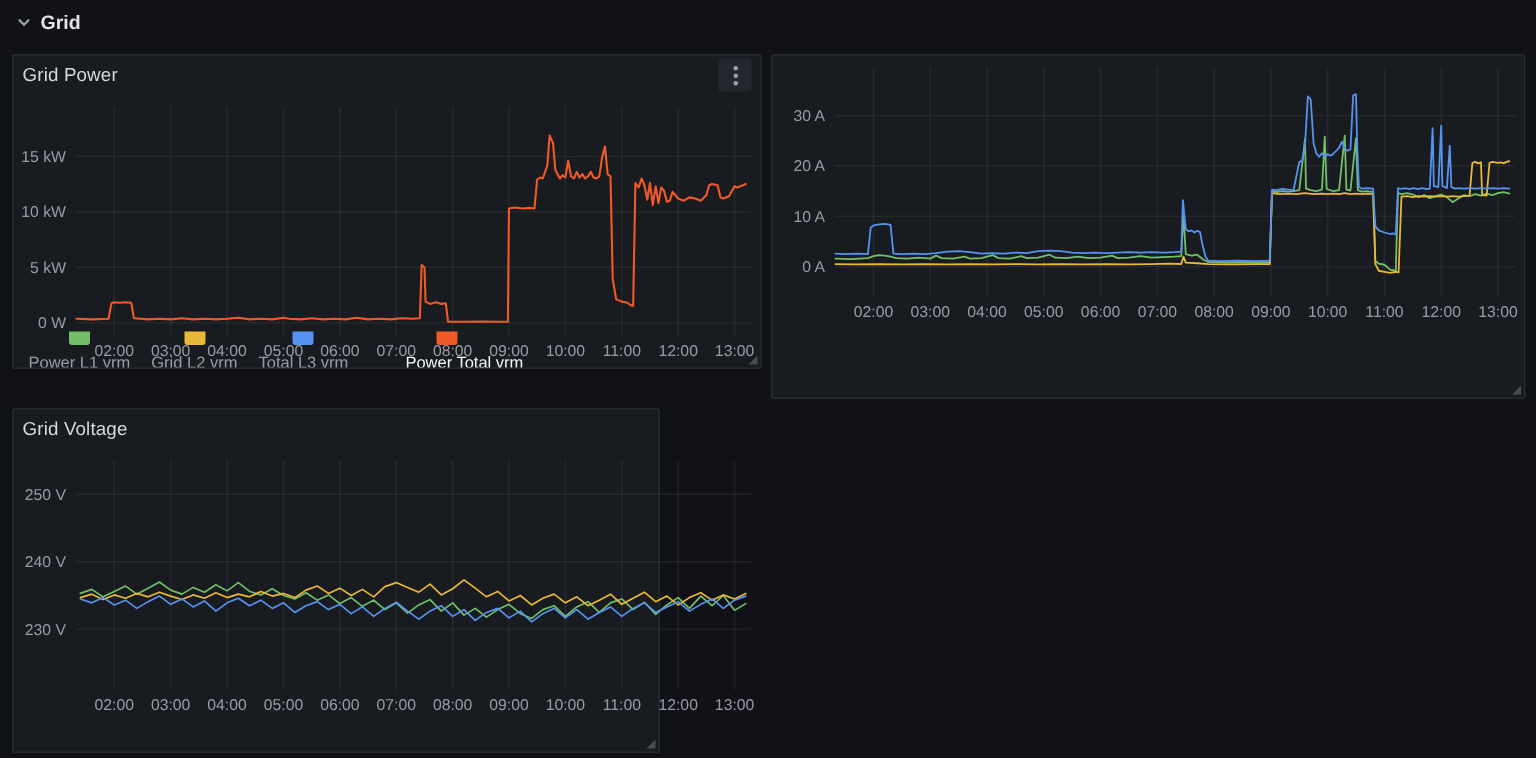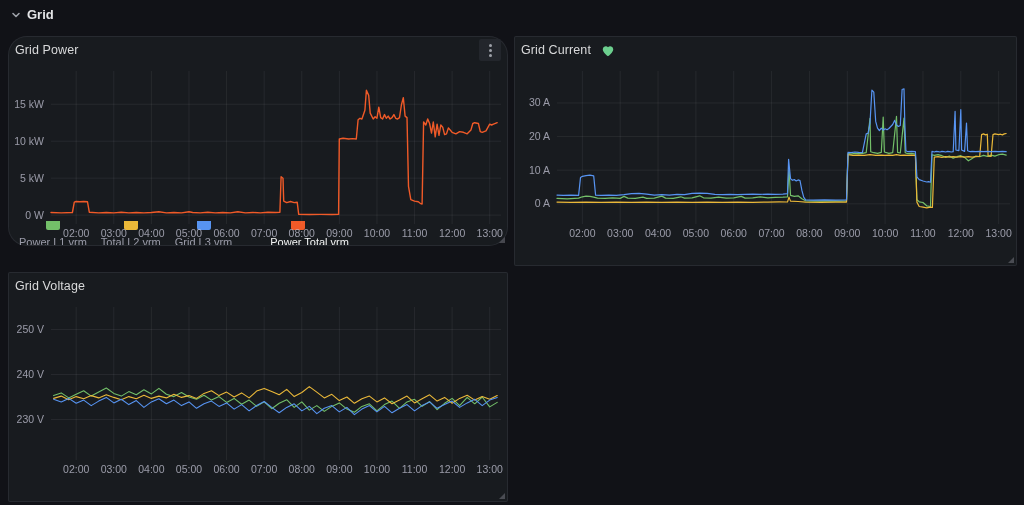--- a/index.html
+++ b/index.html
@@ -3,23 +3,23 @@
 <meta charset="utf-8">
 <style>
   html,body{margin:0;padding:0;background:#111217;}
   body{width:1024px;height:505px;position:relative;overflow:hidden;
        font-family:"Liberation Sans","DejaVu Sans",sans-serif;color:#d8d9da;}
   .row-header{position:absolute;left:10px;top:7px;display:flex;align-items:center;gap:5px;cursor:pointer;}
   .row-header .chev{color:#9da0a8;display:flex;align-items:center;}
   .row-title{font-size:13px;font-weight:700;color:#e3e4e6;}
   .panel{position:absolute;background:#181b1f;border:1px solid rgba(204,204,220,0.09);
          border-radius:2px;display:flex;flex-direction:column;box-sizing:border-box;}
-  .panel-power{left:8px;top:36px;width:500px;height:210px;border-radius:19px;}
+  .panel-power{left:8px;top:36px;width:500px;height:210px;}
   .panel-current{left:514px;top:36px;width:503px;height:230px;}
-  .panel-voltage{left:8px;top:272px;width:500px;height:230px;}
+  .panel-voltage{left:8px;top:272px;width:432px;height:230px;}
   .panel-header{height:26px;flex:0 0 26px;display:flex;align-items:center;padding:0 6px;gap:10px;}
   .panel-title{font-size:12.5px;font-weight:500;color:#d8d9da;letter-spacing:.1px;}
   .heart{display:flex;align-items:center;}
   .kebab{margin-left:auto;width:22px;height:22px;border-radius:2px;background:#23262c;
          display:flex;flex-direction:column;align-items:center;justify-content:center;gap:2px;cursor:pointer;}
   .kebab .dot{width:3px;height:3px;border-radius:50%;background:#9da0a8;}
   .chart{flex:1 1 auto;position:relative;min-height:0;}
   .chart svg{display:block;}
   svg text{font-family:"Liberation Sans","DejaVu Sans",sans-serif;font-size:10.5px;
            fill:rgba(204,204,220,0.72);}
@@ -90,43 +90,35 @@
         <polyline points="42.0,149.5 52.2,149.9 63.4,149.5 65.3,139.2 67.2,138.5 70.9,138.8 74.7,138.5 78.5,138.8 80.3,149.2 89.7,149.9 97.3,149.5 104.8,149.9 112.3,149.2 119.8,149.9 127.3,149.5 134.9,149.9 142.4,149.5 149.9,148.8 157.4,149.9 164.9,149.5 172.5,149.9 180.0,148.8 183.7,149.5 191.2,149.9 198.8,149.2 206.3,149.9 213.8,149.5 221.3,149.9 228.8,148.8 236.4,149.9 243.9,149.5 251.4,149.9 258.9,149.2 266.4,149.5 270.9,149.2 272.1,113.7 274.0,115.2 274.7,138.1 277.7,139.6 281.5,138.5 285.2,139.6 288.2,139.2 289.7,151.4 300.3,151.5 311.5,151.4 322.8,151.5 329.6,151.4 330.3,76.0 334.1,75.3 339.7,76.0 343.5,75.6 347.3,76.0 349.1,56.8 351.0,55.3 352.9,56.0 355.9,47.2 357.4,27.2 359.7,32.4 361.2,50.1 364.2,56.0 366.1,53.8 367.9,55.3 369.8,44.2 371.7,54.6 373.6,56.0 375.5,51.6 377.3,55.3 379.2,53.1 381.1,56.0 383.0,54.6 384.9,51.6 386.7,55.3 388.6,56.0 390.5,54.6 392.4,42.0 394.3,34.6 396.1,53.1 398.0,54.6 399.5,123.3 401.8,136.6 405.5,138.1 409.3,138.8 411.2,140.3 413.1,141.0 414.6,59.0 416.8,62.0 418.7,56.0 420.6,60.5 422.5,70.1 424.3,59.0 426.2,73.8 428.1,61.2 430.0,72.3 431.8,62.0 433.7,64.2 435.6,71.6 437.5,70.8 439.4,64.9 443.1,69.3 446.9,70.8 450.6,68.6 454.4,69.3 458.2,70.8 461.9,67.1 463.8,60.5 465.7,59.7 469.4,60.5 471.3,68.6 473.2,69.3 477.0,67.9 480.7,61.2 482.6,62.0 484.5,61.2 488.2,59.7" fill="none" stroke="#f05a28" stroke-width="1.4" stroke-linejoin="round" stroke-linecap="round"></polyline>
       </svg>
     </div>
   <div class="legend">
       <span class="legend-item">
         <i class="swatch" style="background: rgb(115, 191, 105);"></i>
         <span class="lbl">Power L1 vrm</span>
       </span>
       <span class="legend-item">
         <i class="swatch" style="background: rgb(234, 184, 57);"></i>
-        <span class="lbl">Total L2 vrm</span>
+        <span class="lbl">Grid L2 vrm</span>
       </span>
       <span class="legend-item">
         <i class="swatch" style="background: rgb(87, 148, 242);"></i>
-        <span class="lbl">Grid L3 vrm</span>
+        <span class="lbl">Total L3 vrm</span>
       </span>
       <span class="legend-item emph">
         <i class="swatch" style="background: rgb(240, 90, 40);"></i>
         <span class="lbl">Power Total vrm</span>
       </span>
     </div>
   <div class="resize-handle"></div>
 </section>
 
 <section class="panel panel-current">
-  <header class="panel-header">
-    <span class="panel-title">Grid Current</span>
-    <span class="heart">
-      <svg width="14" height="13" viewBox="0 0 24 22">
-          <path d="M12 21s-9-5.8-9-12a5.2 5.2 0 0 1 9-3.4A5.2 5.2 0 0 1 21 9c0 6.2-9 12-9 12z" fill="#6ccf8e"></path>
-        </svg>
-    </span>
-  </header>
   <div class="chart">
       <svg width="501" height="178" viewBox="0 0 501 178">
         <line x1="67.35588972431077" x2="67.35588972431077" y1="8" y2="161" stroke="rgba(204,204,220,0.08)" stroke-width="1"></line>
         <text x="67.35588972431077" y="174" text-anchor="middle">02:00</text>
         <line x1="105.20050125313283" x2="105.20050125313283" y1="8" y2="161" stroke="rgba(204,204,220,0.08)" stroke-width="1"></line>
         <text x="105.20050125313283" y="174" text-anchor="middle">03:00</text>
         <line x1="143.04511278195488" x2="143.04511278195488" y1="8" y2="161" stroke="rgba(204,204,220,0.08)" stroke-width="1"></line>
         <text x="143.04511278195488" y="174" text-anchor="middle">04:00</text>
         <line x1="180.88972431077693" x2="180.88972431077693" y1="8" y2="161" stroke="rgba(204,204,220,0.08)" stroke-width="1"></line>
         <text x="180.88972431077693" y="174" text-anchor="middle">05:00</text>

